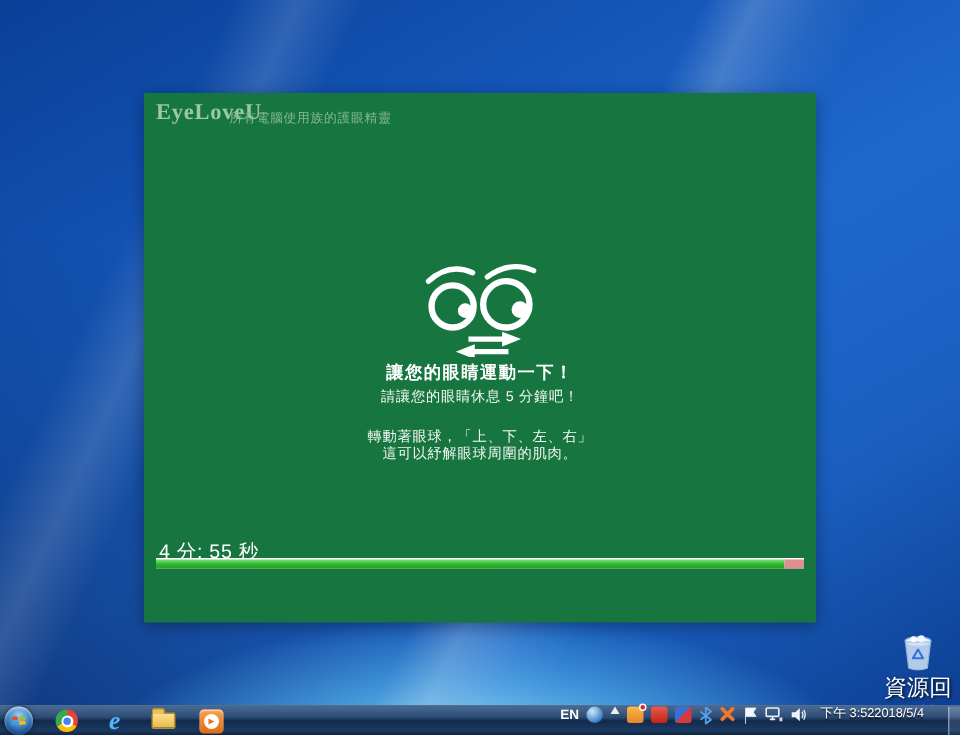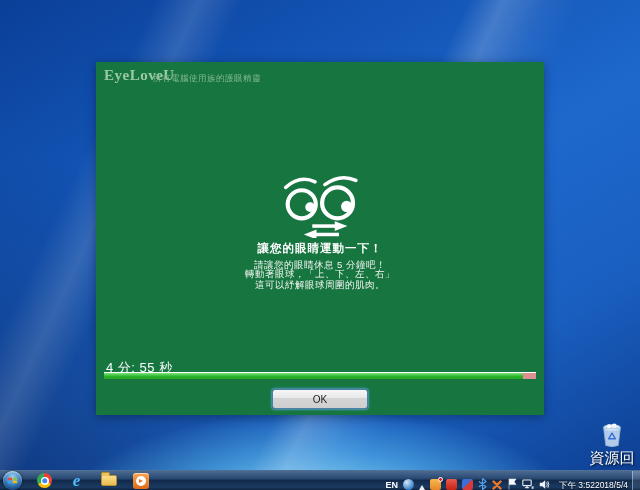--- a/index.html
+++ b/index.html
@@ -37,21 +37,21 @@
   .eyes{position:absolute;left:50%;top:110px;transform:translateX(-50%);}
   .heading{
     position:absolute;left:0;right:0;top:179px;text-align:center;
     font-size:11.5px;font-weight:bold;color:#ffffff;letter-spacing:1px;font-family:Liberation Mono, monospace;
   }
   .msg{
     position:absolute;left:0;right:0;text-align:center;
     font-size:9.5px;line-height:11px;color:#f2f7f2;letter-spacing:0.5px;
   }
   .msg1{top:197px;}
-  .msg2{top:206px;}
+  .msg2{top:224px;}
   .countdown{
     position:absolute;left:10px;top:297px;
     font-size:13px;color:#ffffff;letter-spacing:0.5px;
   }
   .progress-track{
     position:absolute;left:8px;right:8px;top:310px;height:6px;
     background:#f3efe9;border-top:1px solid rgba(255,255,255,0.9);
     display:flex;
   }
   .progress-fill{height:100%;background:linear-gradient(#7fe57f,#2db52d 55%,#24a324);}
@@ -101,21 +101,21 @@
   .folder{width:16px;height:11px;border-radius:1.5px;position:relative;
     background:linear-gradient(#fbe08a,#e9b94e);border:1px solid #b8902f;box-sizing:border-box;}
   .folder:before{content:"";position:absolute;left:-1px;top:-4px;width:7px;height:3px;
     background:#e9c35e;border:1px solid #b8902f;border-bottom:none;border-radius:2px 2px 0 0;}
   
   .wmp{width:16px;height:16px;border-radius:3px;background:linear-gradient(#f9a44c,#e06a18);
     display:flex;align-items:center;justify-content:center;box-shadow:inset 0 1px 1px rgba(255,255,255,0.6);}
   .wmp i{width:10px;height:10px;border-radius:50%;background:#fff;display:flex;align-items:center;justify-content:center;}
   .wmp i:after{content:"";margin-left:1px;border-left:4px solid #e87420;border-top:2.6px solid transparent;border-bottom:2.6px solid transparent;}
   
-  .tray{position:absolute;right:12px;top:0;height:100%;display:flex;align-items:flex-end;gap:5px;}
+  .tray{position:absolute;right:24px;top:0;height:100%;display:flex;align-items:flex-start;gap:5px;}
   .tray .lang{font-size:9px;color:#fff;font-weight:bold;cursor:pointer;}
   .tico{display:flex;align-items:center;justify-content:center;cursor:pointer;}
   .qq{width:11px;height:11px;border-radius:50%;background:radial-gradient(circle at 35% 30%, #cfe8fa, #3a80c8 70%, #1c56a0);}
   .uparrow{width:0;height:0;border-left:3.5px solid transparent;border-right:3.5px solid transparent;border-bottom:5px solid #eee;}
   .obadge{width:11px;height:11px;border-radius:2px;background:linear-gradient(#f8b84a,#e8862a);position:relative;}
   .obadge:after{content:"";position:absolute;right:-2px;top:-2px;width:5px;height:5px;border-radius:50%;background:#e02020;border:1px solid #fff;box-sizing:border-box;}
   .redsq{width:11px;height:11px;border-radius:2px;background:linear-gradient(#e85a4a,#c42315);}
   .bluered{width:11px;height:11px;border-radius:2px;background:linear-gradient(135deg,#3a6fd8 50%,#d83a3a 50%);}
   .clock{
     display:flex;flex-direction:row;align-items:center;justify-content:center;
@@ -160,21 +160,20 @@
       <div>這可以紓解眼球周圍的肌肉。</div>
     </div>
 
     <div class="countdown">4 分: 55 秒</div>
 
     <div class="progress-track">
       <div class="progress-fill" style="width: 97%;"></div>
       <div class="progress-rest"></div>
     </div>
 
-    <button class="ok">OK</button>
   </div>
 
   <div class="recycle">
     <svg width="26" height="28" viewBox="0 0 24 28" style="display:block;margin:0 auto;">
       <ellipse cx="12" cy="7.5" rx="8.6" ry="2.9" fill="#e9f3fd" stroke="#8fb3d8" stroke-width="0.8"></ellipse>
       <path d="M3.6,8 L20.4,8 L18.2,25.5 Q12,27.8 5.8,25.5 Z" fill="#cfe3f7" fill-opacity="0.85" stroke="#8fb3d8" stroke-width="0.8"></path>
       <circle cx="9" cy="6.2" r="2" fill="#ffffff"></circle>
       <circle cx="14.2" cy="5.8" r="2.3" fill="#f2f7ff"></circle>
       <path d="M12,13 l3.4,5.8 h-6.8 Z" fill="none" stroke="#3a6fd8" stroke-width="1.4" stroke-linejoin="round"></path>
     </svg>

